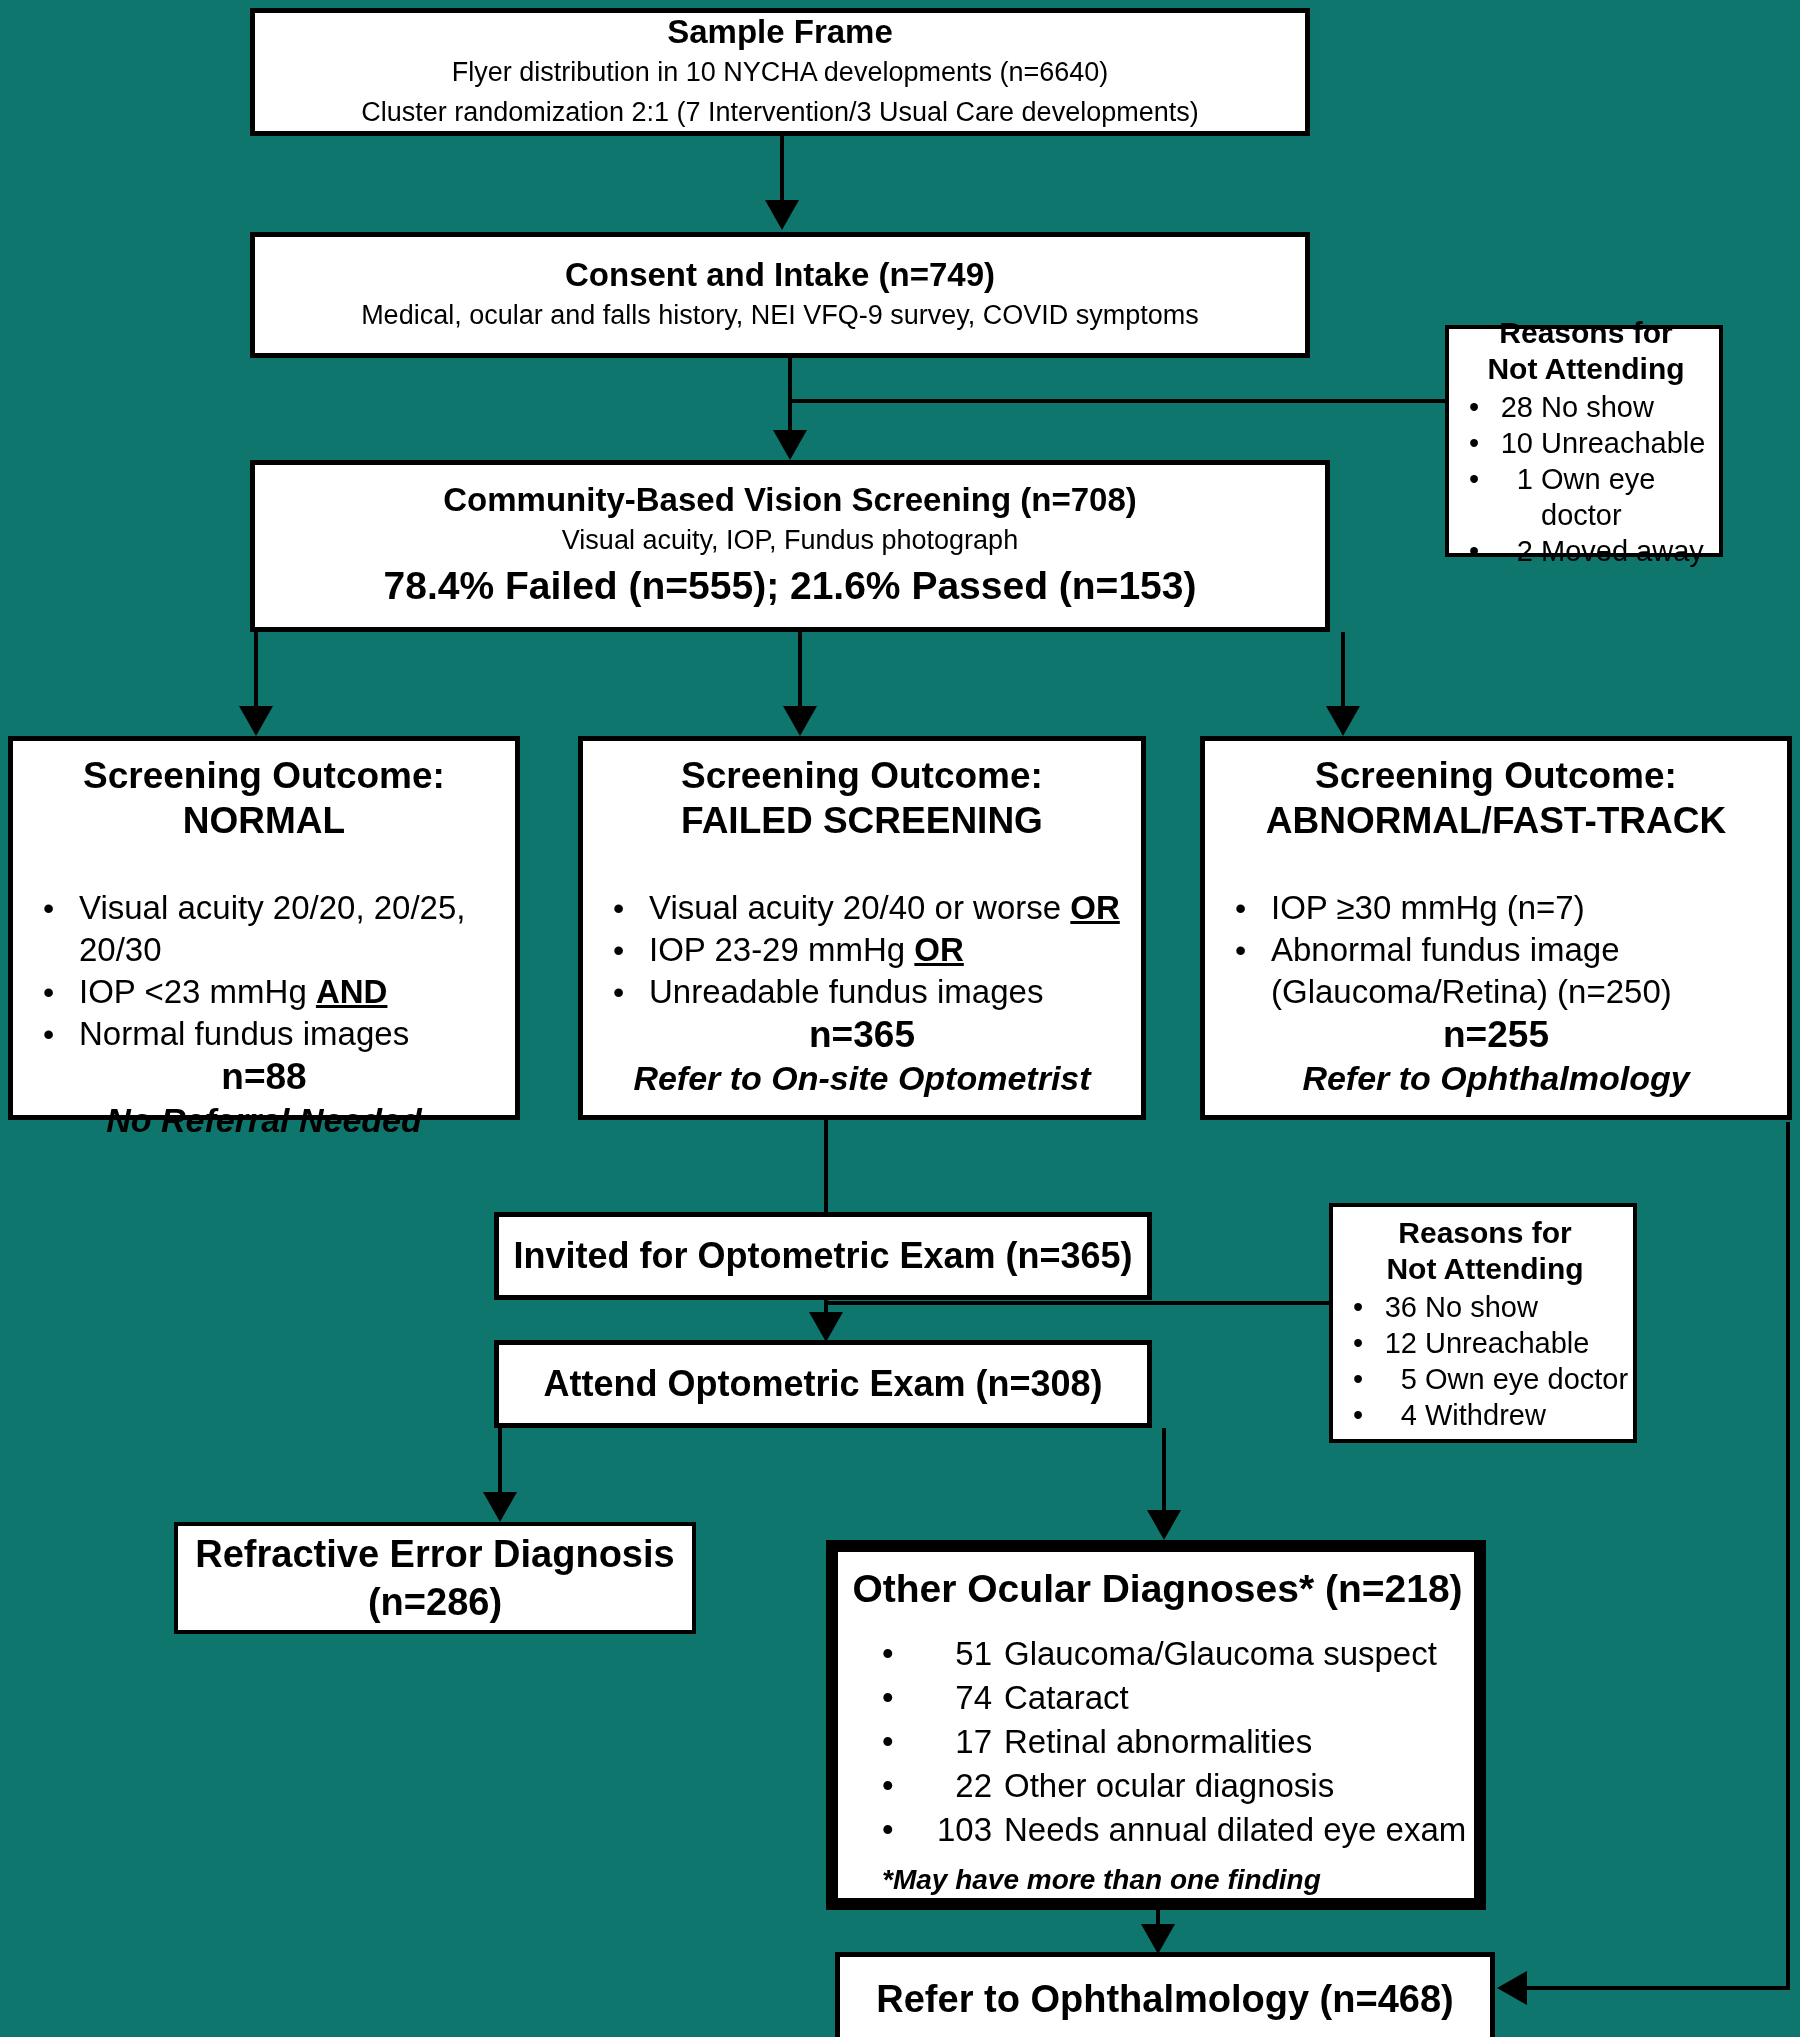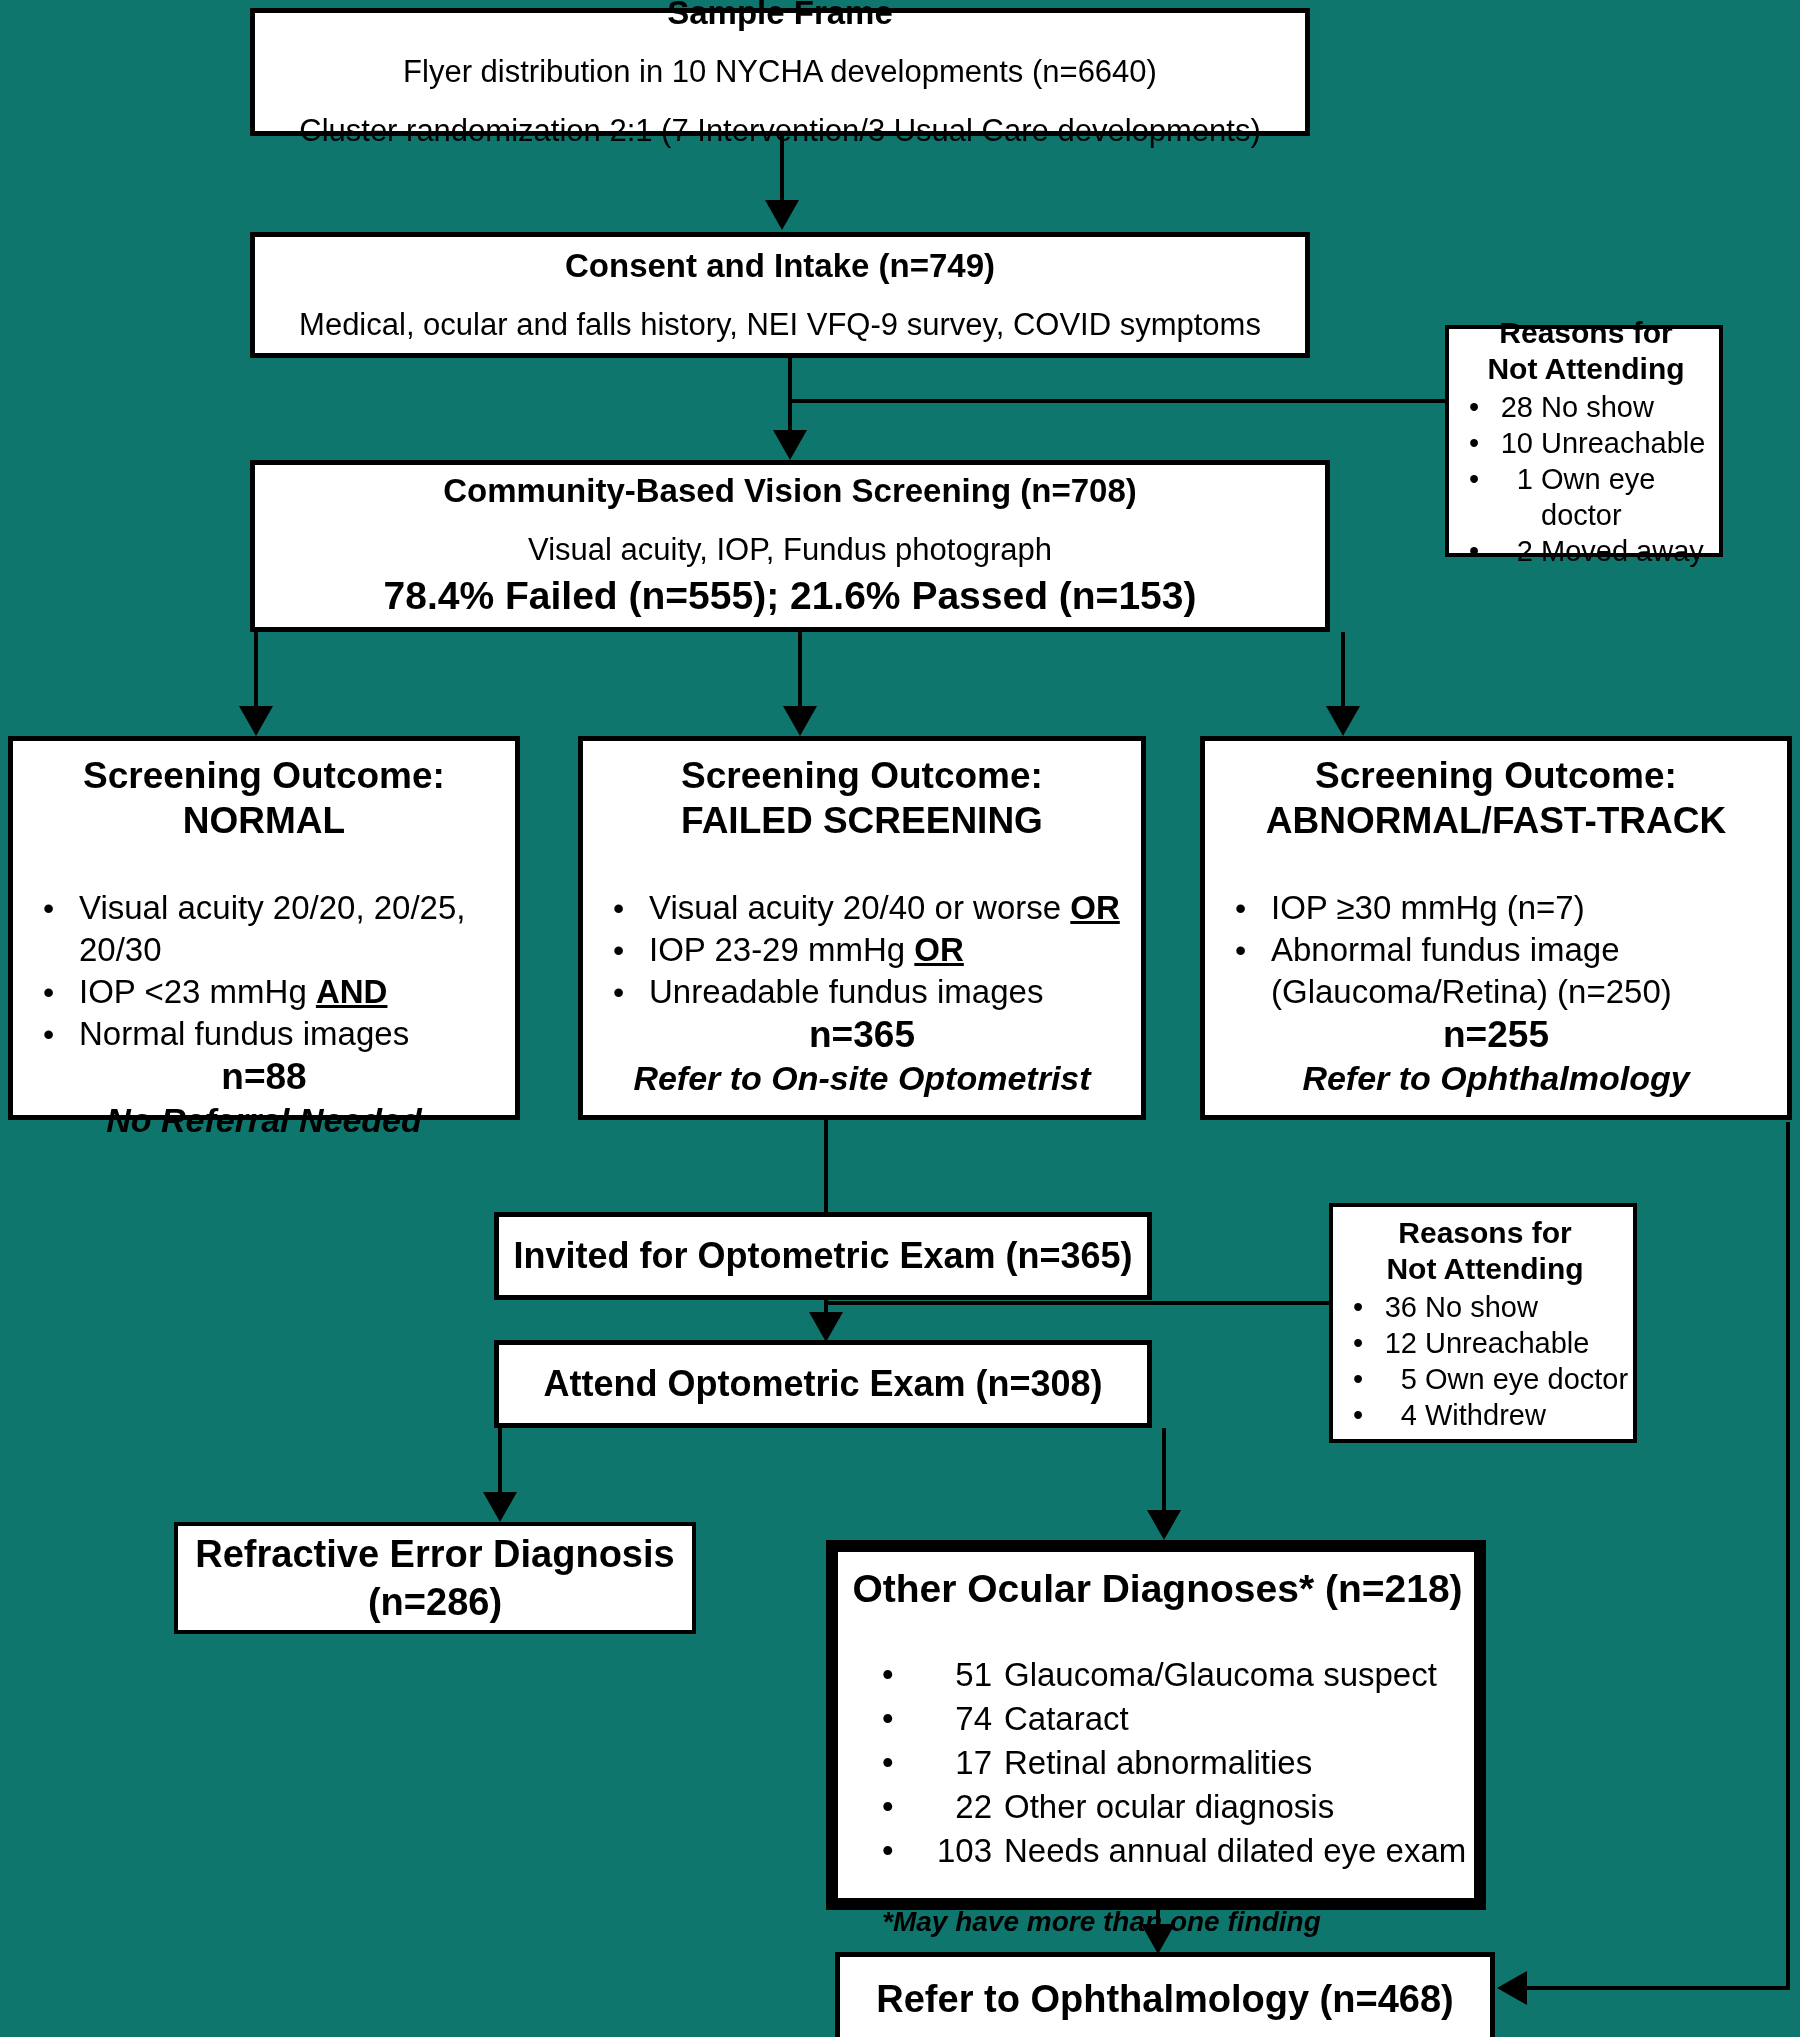--- a/index.html
+++ b/index.html
@@ -7,21 +7,21 @@
   #canvas{position:relative;width:1800px;height:2037px;background:#0f766e;overflow:hidden;}
 
   
   .fbox{position:absolute;background:#fff;border:5px solid #000;box-sizing:border-box;
         display:flex;flex-direction:column;align-items:center;justify-content:center;
         text-align:center;}
   .fbox.thin{border-width:4px;}
   .fbox.thick{border-width:12px;}
 
   .t33b{font-size:33px;font-weight:bold;line-height:40px;}
-  .t31{font-size:31px;line-height:40px;margin-top:19px;}
+  .t31{font-size:27px;line-height:40px;}
   .t39b{font-size:39px;font-weight:bold;line-height:52px;}
   .t36b{font-size:36px;font-weight:bold;line-height:44px;}
   .t38b{font-size:38px;font-weight:bold;line-height:48px;}
 
   
   .outcome{padding:12px 6px 12px 6px;justify-content:flex-start;}
   .outcome .obtitle{font-size:37px;font-weight:bold;line-height:45px;}
   .outcome ul{list-style:none;margin:44px 0 0 0;padding:0 6px 0 24px;width:100%;box-sizing:border-box;text-align:left;}
   .outcome li{display:grid;grid-template-columns:36px 1fr;font-size:33px;line-height:42px;}
   .outcome li .dot::before{content:"\2022";font-size:32px;}
@@ -33,21 +33,21 @@
 
   
   .reasons{padding:6px 0 4px 4px;justify-content:center;}
   .reasons .rtitle{font-size:30px;font-weight:bold;line-height:36px;}
   .reasons ul{list-style:none;margin:2px 0 0 0;padding:0 0 0 16px;width:100%;box-sizing:border-box;text-align:left;}
   .reasons li{display:grid;grid-template-columns:20px 36px 1fr;column-gap:8px;font-size:29px;line-height:36px;}
   .reasons li .dot::before{content:"\2022";}
   .reasons li .cnt{text-align:right;}
 
   
-  .otherdx{padding:14px 7px 8px 10px;justify-content:flex-start;gap:21px;}
+  .otherdx{padding:14px 7px 8px 10px;justify-content:flex-start;}
   .otherdx .odtitle{font-size:39px;font-weight:bold;line-height:46px;}
   .otherdx ul{list-style:none;margin:20px 0 0 0;padding:0 0 0 34px;width:100%;box-sizing:border-box;text-align:left;}
   .otherdx li{display:grid;grid-template-columns:40px 58px 1fr;column-gap:12px;font-size:33px;line-height:44px;}
   .otherdx li .dot::before{content:"\2022";}
   .otherdx li .cnt{text-align:right;}
   .otherdx .footnote{margin:12px 4px 0 34px;align-self:flex-start;font-size:28px;font-style:italic;line-height:32px;font-weight:bold;}
 
   
   .vline,.hline{position:absolute;background:#000;}
   .ah-down{position:absolute;width:0;height:0;

